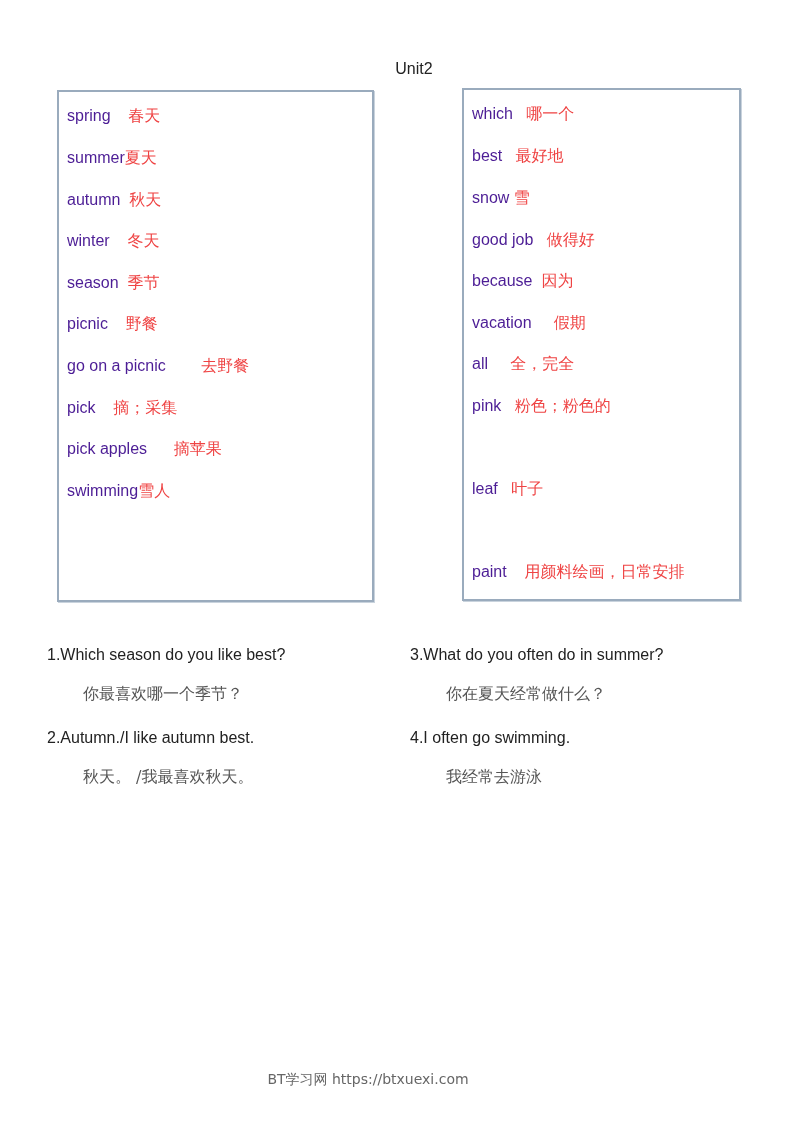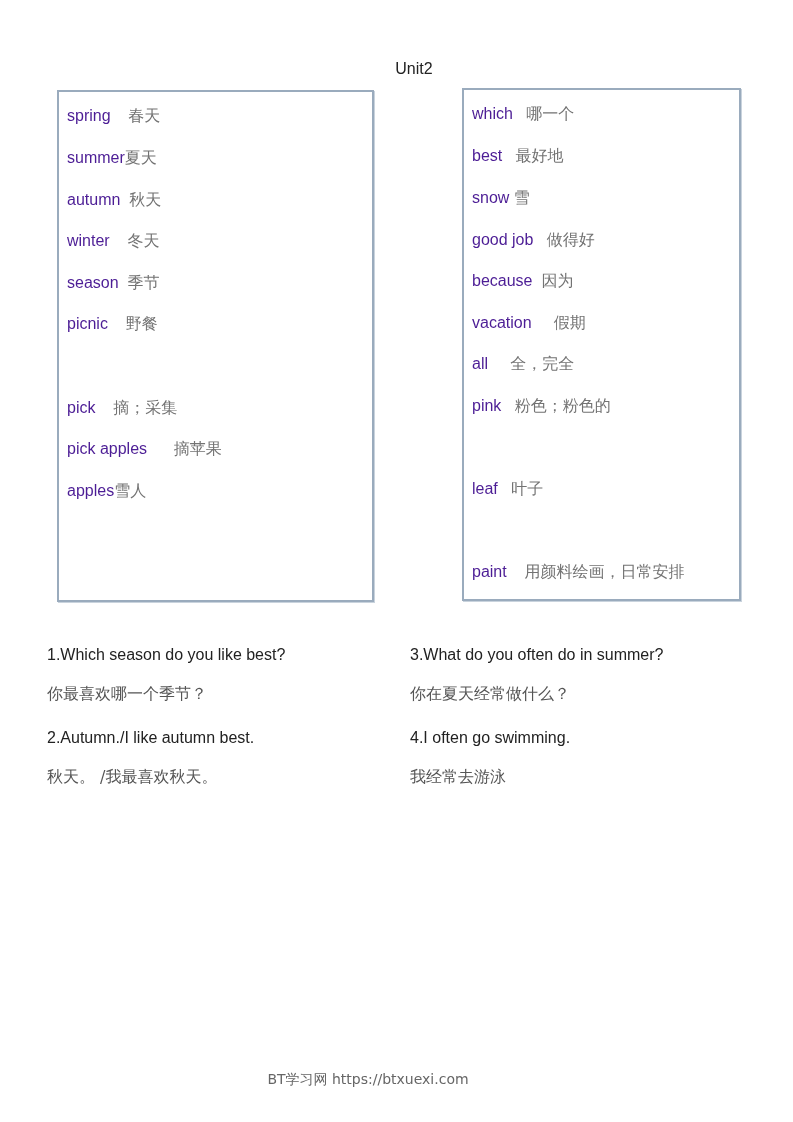--- a/index.html
+++ b/index.html
@@ -6,41 +6,42 @@
   body { width: 793px; height: 1122px; position: relative; overflow: hidden;
          font-family: "Liberation Sans", "DejaVu Sans", sans-serif; color: #222; }
   .title { position: absolute; left: 0; width: 828px; top: 60px; text-align: center;
            font-size: 16px; color: #222; }
   .box { position: absolute; border: 2px solid #9aabbd; box-sizing: border-box;
          box-shadow: 1px 1px 0 #c9d3dd; }
   #box-left { left: 57px; top: 90px; width: 317px; height: 512px; }
   #box-right { left: 462px; top: 88px; width: 279px; height: 513px; }
   .entry { position: absolute; left: 8px; font-size: 16px; white-space: nowrap; }
   .entry .en { color: #4c1d95; }
-  .entry .zh { color: #737373; font-family: "DejaVu Serif", "Liberation Serif", serif; font-size: 16px; }
+  .entry .zh { color: #ef4444; font-family: "DejaVu Serif", "Liberation Serif", serif; font-size: 16px; }
   .q { position: absolute; font-size: 16px; white-space: nowrap; color: #222; }
-  .q.zh { color: #555; font-family: "DejaVu Serif", "Liberation Serif", serif; }
+  .q.zh { color: #555; font-family: "DejaVu Serif", "Liberation Serif", serif; margin-left: 36px; }
   .footer { position: absolute; left: 0; width: 736px; top: 1071px; text-align: center;
             font-size: 14px; color: #666; font-family: "DejaVu Sans", sans-serif; }
 </style>
 </head>
 <body>
 
 <div class="title">Unit2</div>
 
 <div class="box" id="box-left">
   <div class="entry" style="top:14px"><span class="en">spring</span><span style="white-space:pre">    </span><span class="zh">春天</span></div>
   <div class="entry" style="top:56px"><span class="en">summer</span><span style="white-space:pre"></span><span class="zh">夏天</span></div>
   <div class="entry" style="top:98px"><span class="en">autumn</span><span style="white-space:pre">  </span><span class="zh">秋天</span></div>
   <div class="entry" style="top:139px"><span class="en">winter</span><span style="white-space:pre">    </span><span class="zh">冬天</span></div>
   <div class="entry" style="top:181px"><span class="en">season</span><span style="white-space:pre">  </span><span class="zh">季节</span></div>
   <div class="entry" style="top:222px"><span class="en">picnic</span><span style="white-space:pre">    </span><span class="zh">野餐</span></div>
+  <div class="entry" style="top:264px"><span class="en">go on a picnic</span><span style="white-space:pre">        </span><span class="zh">去野餐</span></div>
   <div class="entry" style="top:306px"><span class="en">pick</span><span style="white-space:pre">    </span><span class="zh">摘；采集</span></div>
   <div class="entry" style="top:347px"><span class="en">pick apples</span><span style="white-space:pre">      </span><span class="zh">摘苹果</span></div>
-  <div class="entry" style="top:389px"><span class="en">apples</span><span style="white-space:pre"></span><span class="zh">雪人</span></div>
+  <div class="entry" style="top:389px"><span class="en">swimming</span><span style="white-space:pre"></span><span class="zh">雪人</span></div>
 </div>
 
 <div class="box" id="box-right">
   <div class="entry" style="top:14px"><span class="en">which</span><span style="white-space:pre">   </span><span class="zh">哪一个</span></div>
   <div class="entry" style="top:56px"><span class="en">best</span><span style="white-space:pre">   </span><span class="zh">最好地</span></div>
   <div class="entry" style="top:98px"><span class="en">snow</span><span style="white-space:pre"> </span><span class="zh">雪</span></div>
   <div class="entry" style="top:140px"><span class="en">good job</span><span style="white-space:pre">   </span><span class="zh">做得好</span></div>
   <div class="entry" style="top:181px"><span class="en">because</span><span style="white-space:pre">  </span><span class="zh">因为</span></div>
   <div class="entry" style="top:223px"><span class="en">vacation</span><span style="white-space:pre">     </span><span class="zh">假期</span></div>
   <div class="entry" style="top:264px"><span class="en">all</span><span style="white-space:pre">     </span><span class="zh">全，完全</span></div>

